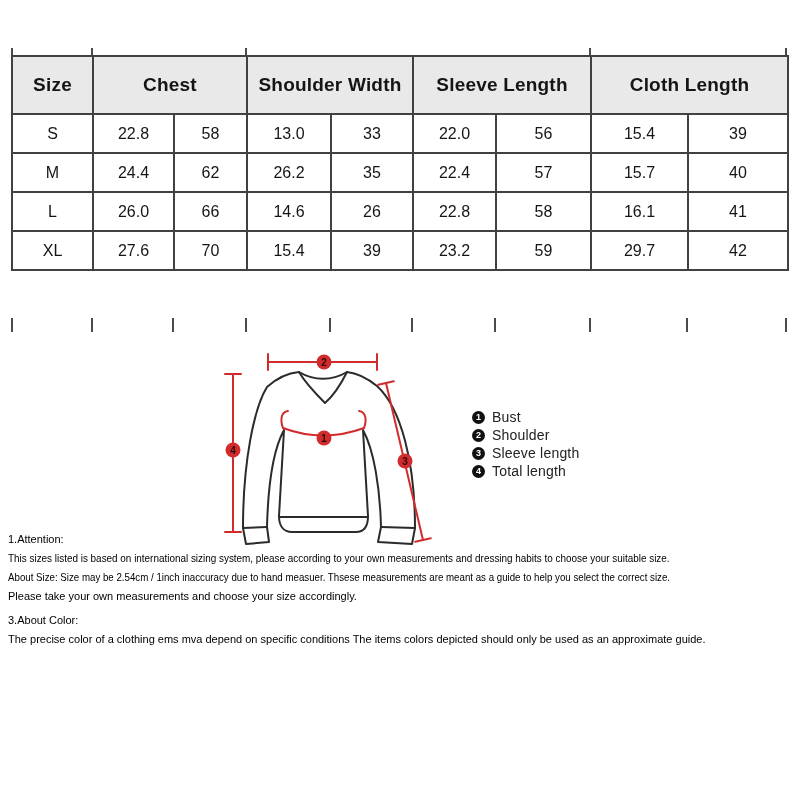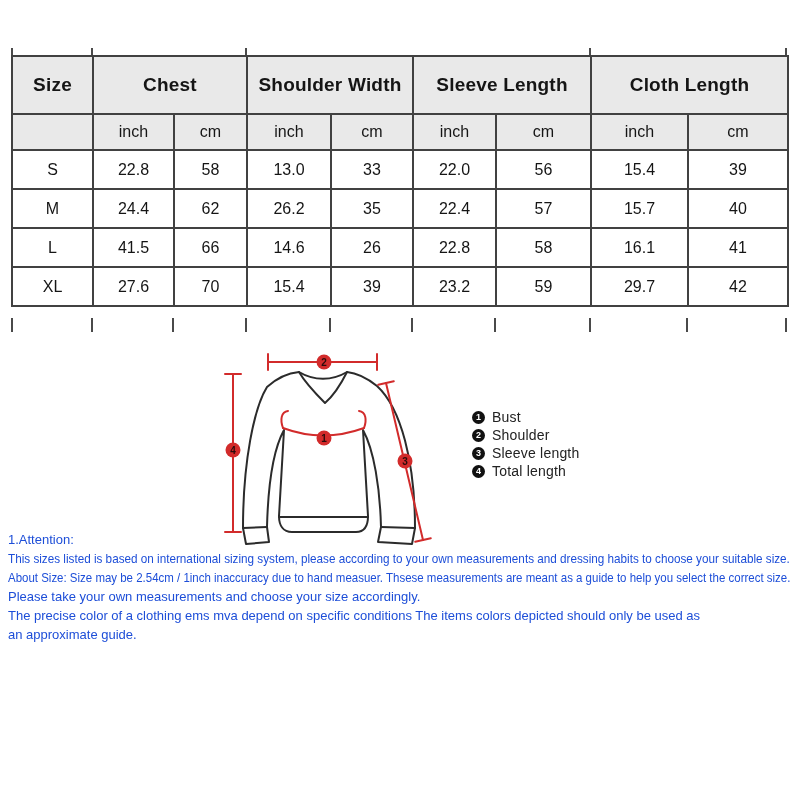--- a/index.html
+++ b/index.html
@@ -30,21 +30,21 @@
   
   .legend{position:absolute;left:472px;top:408px;}
   .legend-item{display:flex;align-items:center;height:18px;}
   .legend-badge{
     width:13px;height:13px;border-radius:50%;background:#111111;color:#ffffff;
     font-size:9px;font-weight:bold;display:flex;align-items:center;justify-content:center;
     flex:0 0 13px;
   }
   .legend-label{margin-left:7px;font-size:14px;color:#222222;letter-spacing:.2px;}
   
-  .notes{position:absolute;left:8px;top:530px;width:792px;font-size:13px;color:#1d4ed8;}
+  .notes{position:absolute;left:8px;top:530px;width:792px;font-size:11px;color:#000000;}
   .note-title{line-height:19px;white-space:nowrap;}
   .note-line{line-height:19px;white-space:nowrap;display:block;}
   .fit{display:inline-block;white-space:nowrap;}
   .mt{margin-top:5px;}
 </style>
 </head>
 <body>
 
 <table class="size-table">
   <colgroup>
@@ -59,31 +59,20 @@
       <col style="width:100px">
   </colgroup>
   <tbody>
       <tr class="group-row">
     <th>Size</th>
     <th colspan="2">Chest</th>
     <th colspan="2">Shoulder Width</th>
     <th colspan="2">Sleeve Length</th>
     <th colspan="2">Cloth Length</th>
   </tr>
-  <tr class="unit-row">
-    <td></td>
-    <td>inch</td>
-    <td>cm</td>
-    <td>inch</td>
-    <td>cm</td>
-    <td>inch</td>
-    <td>cm</td>
-    <td>inch</td>
-    <td>cm</td>
-  </tr>
   <tr class="data-row">
     <td>S</td>
     <td>22.8</td>
     <td>58</td>
     <td>13.0</td>
     <td>33</td>
     <td>22.0</td>
     <td>56</td>
     <td>15.4</td>
     <td>39</td>
@@ -94,21 +83,21 @@
     <td>62</td>
     <td>26.2</td>
     <td>35</td>
     <td>22.4</td>
     <td>57</td>
     <td>15.7</td>
     <td>40</td>
   </tr>
   <tr class="data-row">
     <td>L</td>
-    <td>41.5</td>
+    <td>26.0</td>
     <td>66</td>
     <td>14.6</td>
     <td>26</td>
     <td>22.8</td>
     <td>58</td>
     <td>16.1</td>
     <td>41</td>
   </tr>
   <tr class="data-row">
     <td>XL</td>
@@ -218,15 +207,16 @@
     <span class="legend-badge">4</span>
     <span class="legend-label">Total length</span>
   </div>
 </div>
 
 <div class="notes">
   <div class="note-title">1.Attention:</div>
   <span class="note-line fit" style="transform: scaleX(0.900922); transform-origin: left center;">This sizes listed is based on international sizing system, please according to your own measurements and dressing habits to choose your suitable size.</span>
   <span class="note-line fit" style="transform: scaleX(0.882619); transform-origin: left center;">About Size: Size may be 2.54cm / 1inch inaccuracy due to hand measuer. Thsese measurements are meant as a guide to help you select the correct size.</span>
   <span class="note-line fit">Please take your own measurements and choose your size accordingly.</span>
+  <div class="note-title mt">3.About Color:</div>
   <span class="note-line fit">The precise color of a clothing ems mva depend on specific conditions The items colors depicted should only be used as</span>
   <span class="note-line fit">an approximate guide.</span>
 </div>
 
 </body></html>

